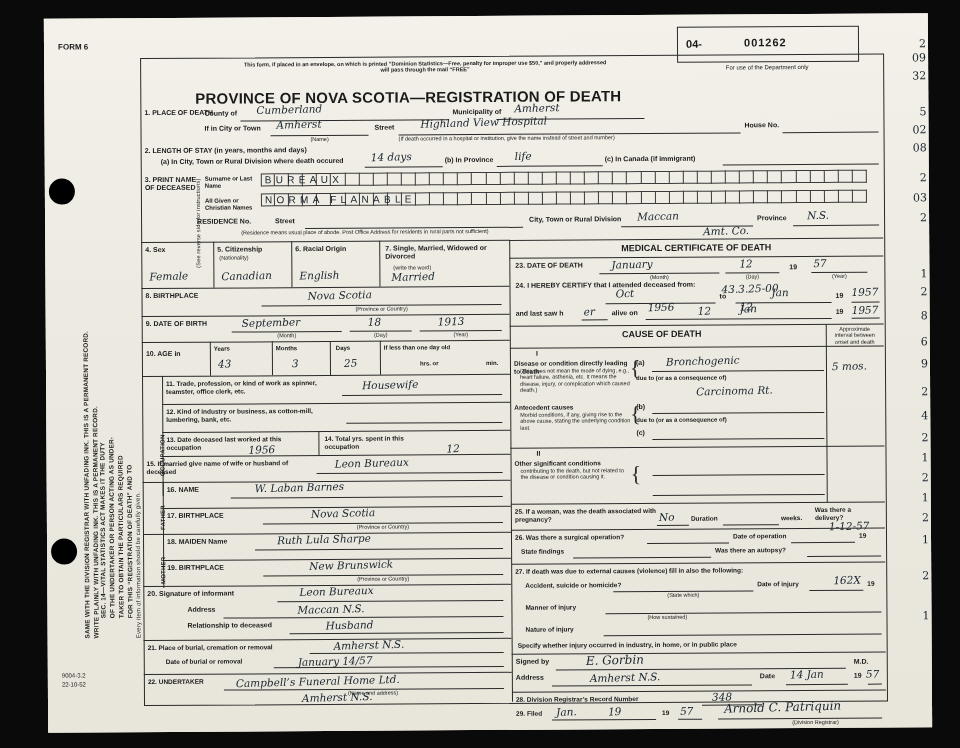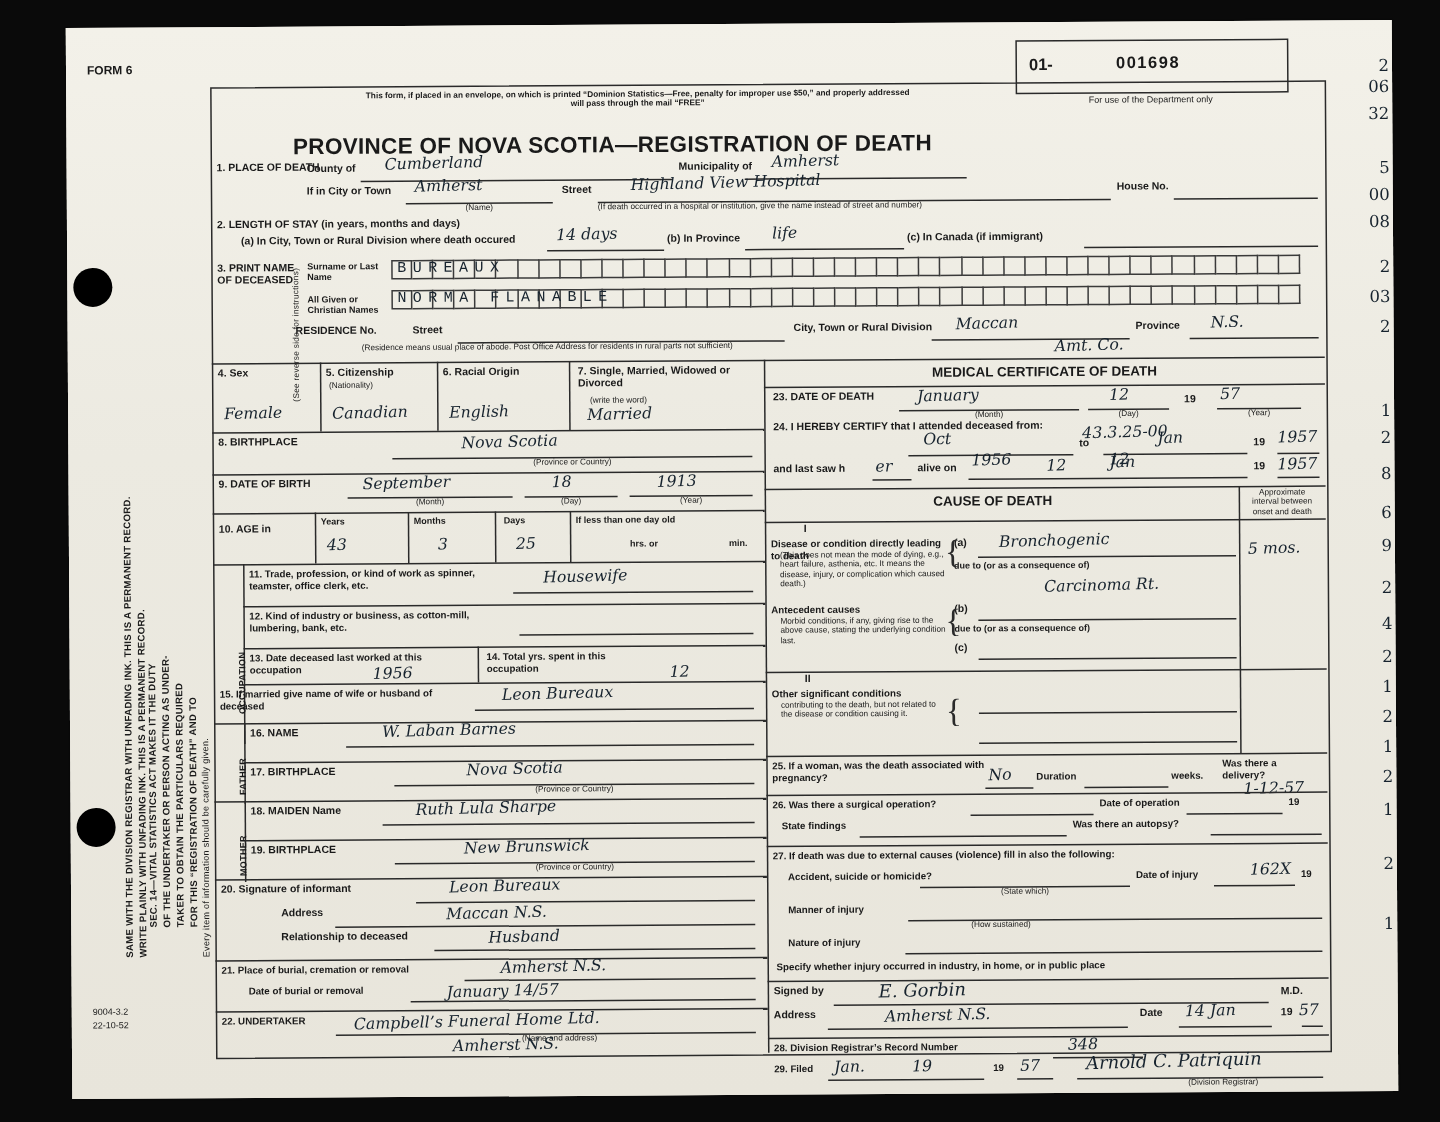--- a/index.html
+++ b/index.html
@@ -54,21 +54,21 @@
     white-space:nowrap;font-size:6.4px;font-weight:bold;color:#1a1a1a;
     letter-spacing:.2px;
   }
   .vert.thin{font-weight:normal;font-size:6px;}
   
   .regbox{position:absolute;left:633px;top:12px;width:180px;height:34px;border:1px solid #2a2a2a;}
   
   .boxrow{position:absolute;display:flex;}
   .boxrow div{width:14.1px;height:13px;border:1px solid #3a3a3a;border-left:none;box-sizing:border-box;}
   .boxrow div:first-child{border-left:1px solid #3a3a3a;}
-  .boxletter{position:absolute;font-family:Liberation Mono, monospace;font-size:10px;color:#17232e;}
+  .boxletter{position:absolute;font-family:Liberation Sans, sans-serif;font-size:10px;color:#17232e;}
   
   .edge{position:absolute;right:2px;font-family:"DejaVu Serif",serif;font-size:11px;color:#17232e;}
   .cellbrace{position:absolute;font-size:22px;color:#2a2a2a;font-family:"Liberation Serif",serif;}
 </style>
 </head>
 <body>
 
 <div class="scan">
   <div class="paper">
     <div class="inner">
@@ -88,22 +88,22 @@
       <div class="vert" style="left:36px;top:620px;transform:rotate(-90deg);">SAME WITH THE DIVISION REGISTRAR WITH UNFADING INK.  THIS IS A PERMANENT RECORD.</div>
       <div class="vert" style="left:45px;top:620px;transform:rotate(-90deg);">WRITE PLAINLY WITH UNFADING INK.  THIS IS A PERMANENT RECORD.</div>
       <div class="vert thin" style="left:88px;top:620px;transform:rotate(-90deg);">Every item of information should be carefully given.</div>
 
       <div class="frame"></div>
 
       <div class="txt b sz5" style="left:196px;top:44px;width:370px;text-align:center;">This form, if placed in an envelope, on which is printed “Dominion Statistics—Free, penalty for improper use $50,” and properly addressed will pass through the mail “FREE”</div>
       <div class="txt b sz15" style="left:104px;top:72px;width:520px;text-align:center;">PROVINCE OF NOVA SCOTIA—REGISTRATION OF DEATH</div>
 
       <div class="regbox">
-        <div class="txt b sz11" style="left:8px;top:10px;">01-</div>
-        <div class="txt b sz11" style="left:66px;top:9px;letter-spacing:1px;">001698</div>
+        <div class="txt b sz11" style="left:8px;top:10px;">04-</div>
+        <div class="txt b sz11" style="left:66px;top:9px;letter-spacing:1px;">001262</div>
       </div>
       <div class="txt sz6" style="left:633px;top:50px;width:180px;text-align:center;">For use of the Department only</div>
 
       <div class="txt b sz7" style="left:100px;top:91px;">1. PLACE OF DEATH</div>
       <div class="txt b sz7" style="left:160px;top:92px;">County of</div>
       <div class="txt b sz7" style="left:408px;top:92px;">Municipality of</div>
       <div class="line hl" style="left:196px;top:103px;width:208px;"></div>
       <div class="line hl" style="left:452px;top:103px;width:148px;"></div>
       <div class="hw m" style="left:212px;top:86px;">Cumberland</div>
       <div class="hw m" style="left:470px;top:86px;">Amherst</div>
@@ -497,24 +497,24 @@
       <div class="txt b sz65" style="left:614px;top:694px;">19</div>
       <div class="line hl" style="left:630px;top:704px;width:24px;"></div>
       <div class="line hl" style="left:670px;top:704px;width:164px;"></div>
       <div class="txt sz5" style="left:744px;top:705px;">(Division Registrar)</div>
       <div class="hw m" style="left:508px;top:690px;">Jan.</div>
       <div class="hw m" style="left:560px;top:690px;">19</div>
       <div class="hw m" style="left:632px;top:690px;">57</div>
       <div class="hw l" style="left:676px;top:686px;">Arnold C. Patriquin</div>
 
       <div class="edge" style="top:24px;">2</div>
-      <div class="edge" style="top:38px;">06</div>
+      <div class="edge" style="top:38px;">09</div>
       <div class="edge" style="top:56px;">32</div>
       <div class="edge" style="top:92px;">5</div>
-      <div class="edge" style="top:110px;">00</div>
+      <div class="edge" style="top:110px;">02</div>
       <div class="edge" style="top:128px;">08</div>
       <div class="edge" style="top:158px;">2</div>
       <div class="edge" style="top:178px;">03</div>
       <div class="edge" style="top:198px;">2</div>
       <div class="edge" style="top:254px;">1</div>
       <div class="edge" style="top:272px;">2</div>
       <div class="edge" style="top:296px;">8</div>
       <div class="edge" style="top:322px;">6</div>
       <div class="edge" style="top:344px;">9</div>
       <div class="edge" style="top:372px;">2</div>

